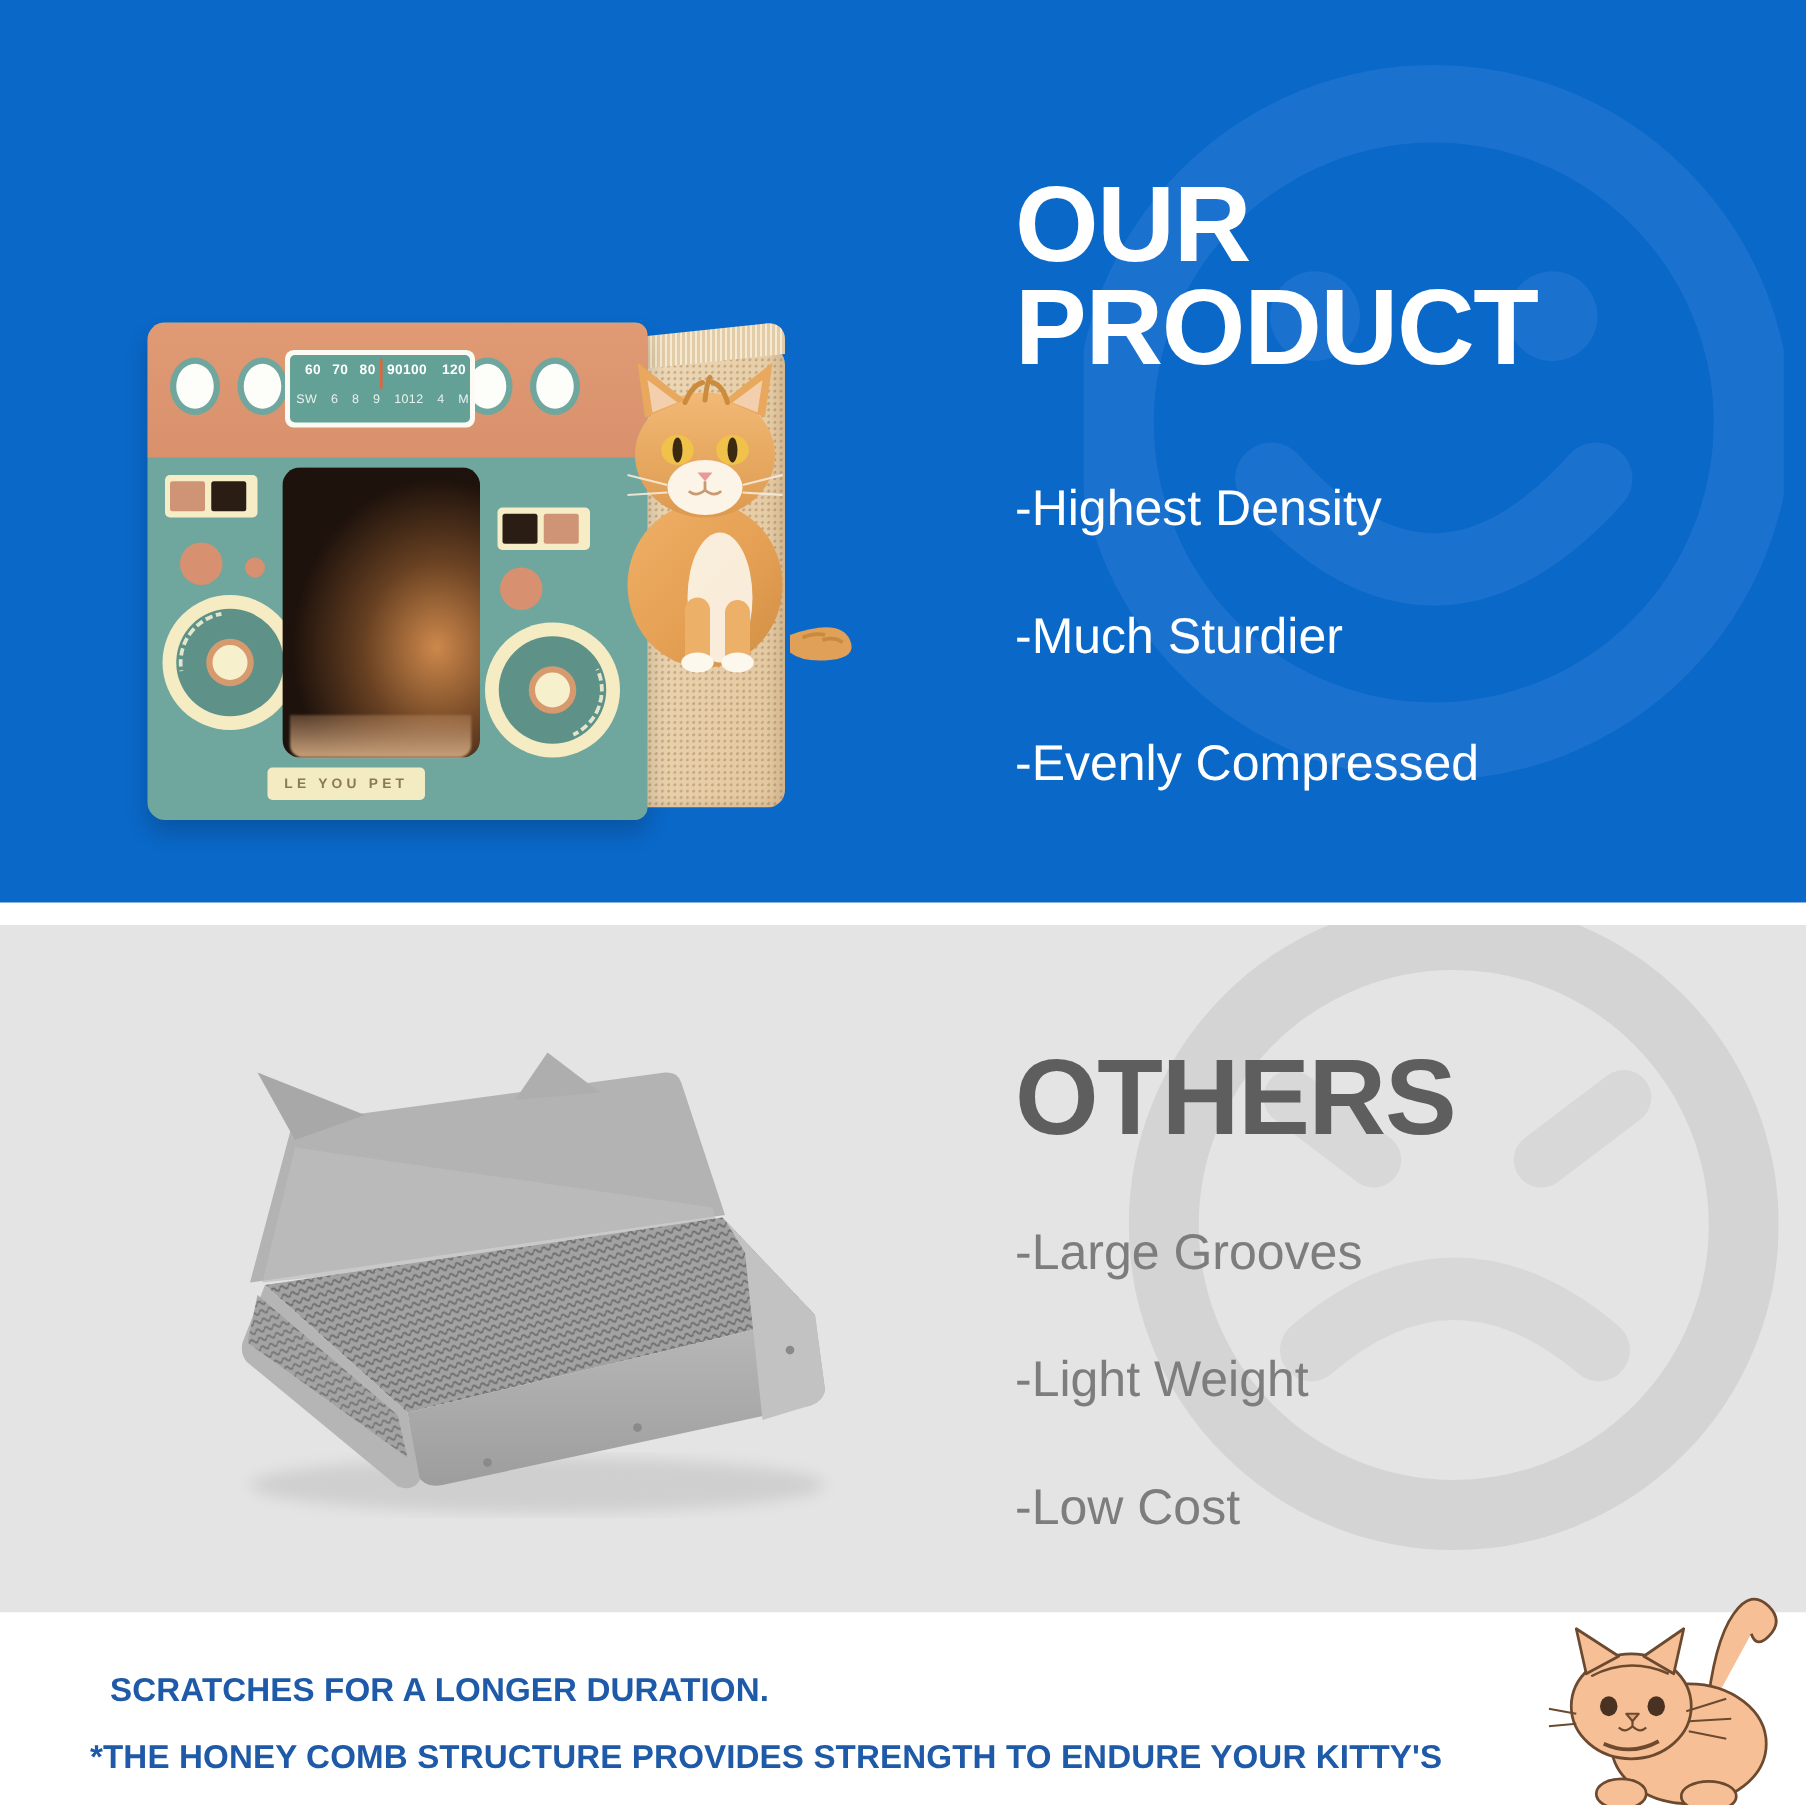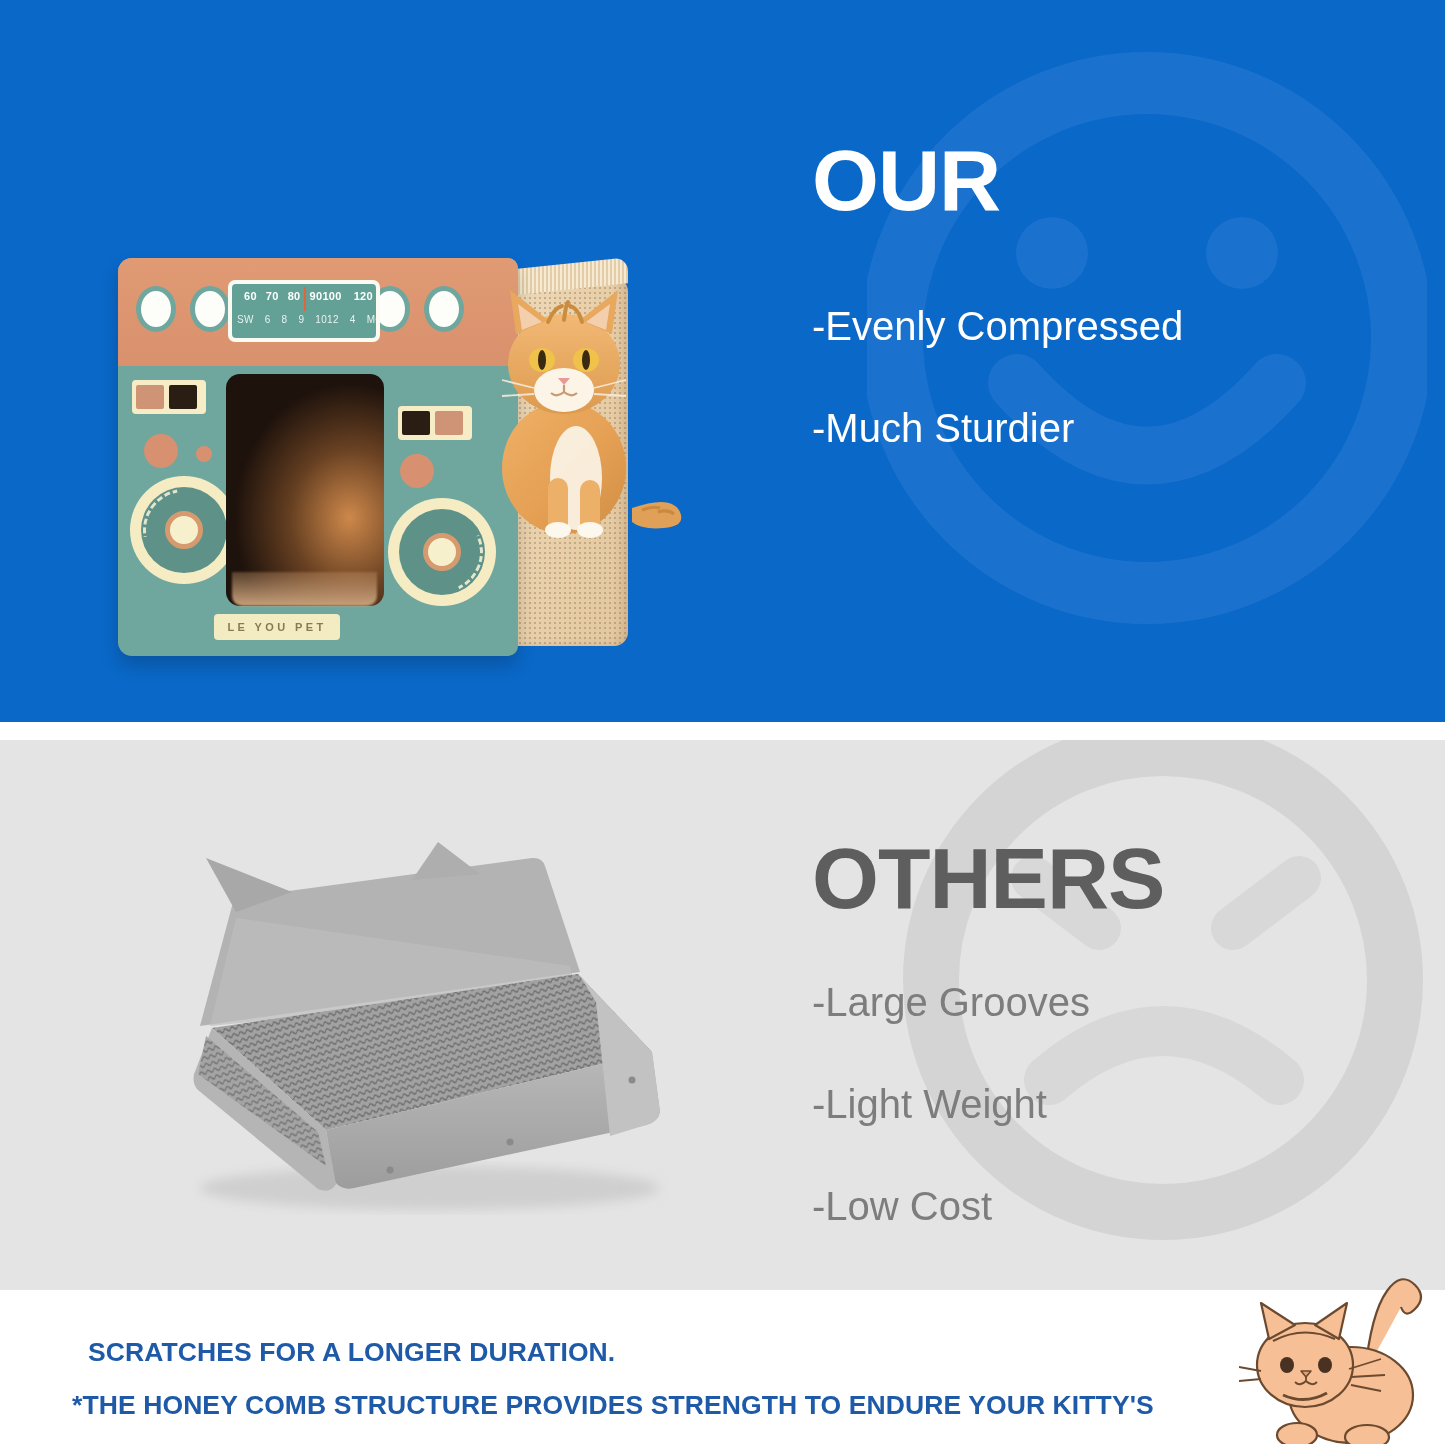--- a/index.html
+++ b/index.html
@@ -294,24 +294,26 @@
         <path d="M122 106 h12 l-6 7 z" fill="#e79a96"></path>
         <path d="M128 113 v7 M128 120 q-7 6 -13 1 M128 120 q7 6 13 1" stroke="#c79a72" stroke-width="2.2" fill="none"></path>
 
         <path d="M98 116 L66 108 M98 122 L66 124 M158 116 L190 108 M158 122 L190 124" stroke="#f6ead9" stroke-width="1.8" fill="none" opacity="0.9"></path>
       </svg>
     </div>
 
     <div class="txt-col ours-text">
       <h1 class="headline">
         <span class="l1">OUR</span>
+        <span class="l2">PRODUCT</span>
       </h1>
       <ul class="bullets ours-bullets">
+        <li>-Highest Density</li>
+        <li>-Much Sturdier</li>
         <li>-Evenly Compressed</li>
-        <li>-Much Sturdier</li>
       </ul>
     </div>
   </section>
 
   <section class="panel panel-others">
 
     <svg class="wm wm-sad" viewBox="0 0 520 560">
       <circle cx="260" cy="280" r="232" fill="none" stroke="#d4d4d4" stroke-width="56"></circle>
       <path d="M130 178 L196 228" stroke="#d8d8d8" stroke-width="44" stroke-linecap="round"></path>
       <path d="M330 228 L396 178" stroke="#d8d8d8" stroke-width="44" stroke-linecap="round"></path>

